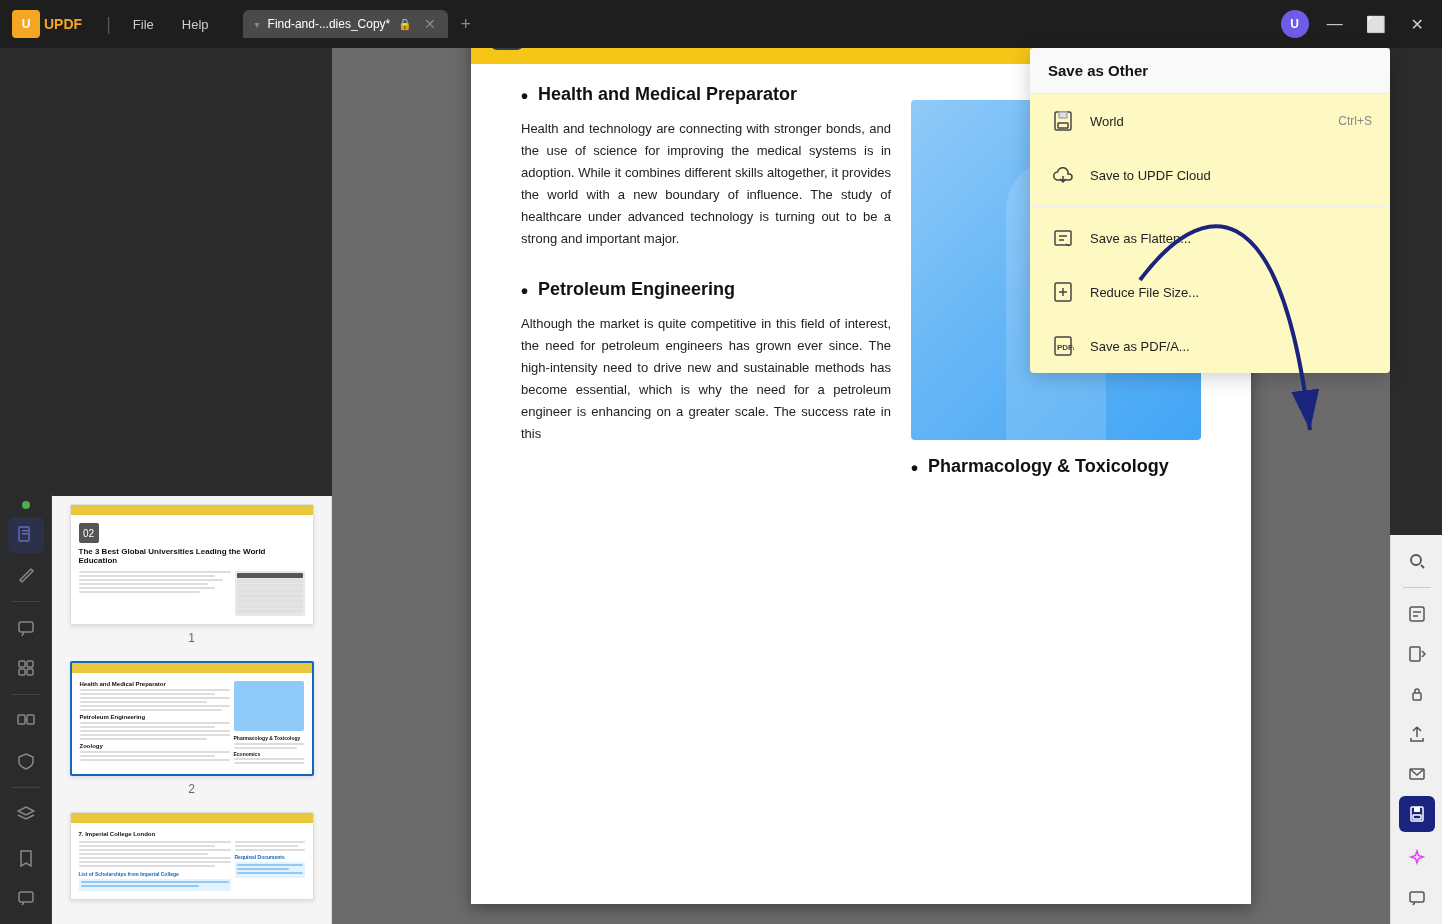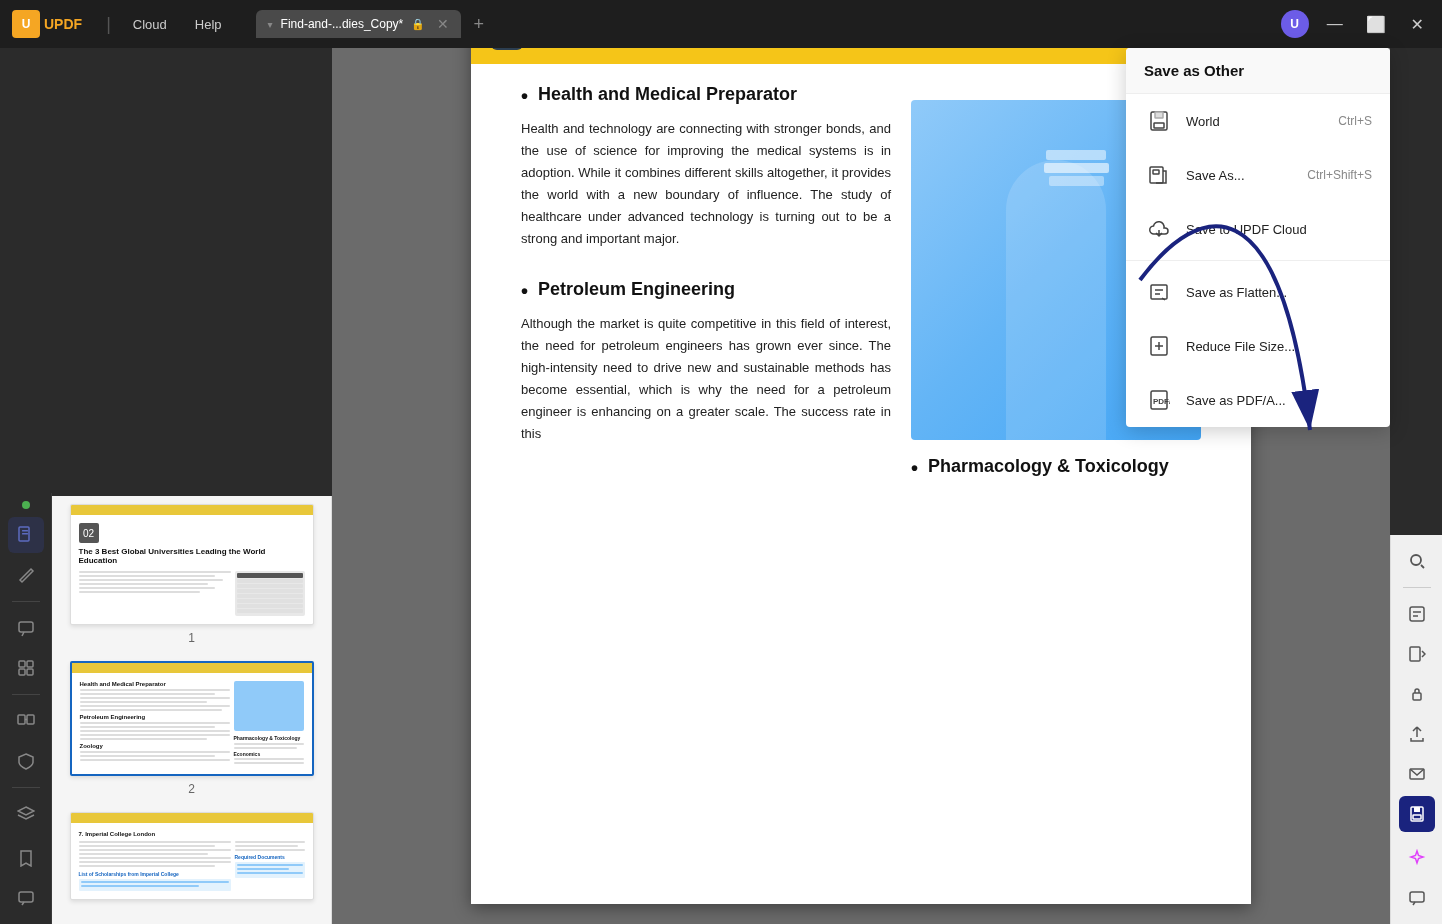--- a/index.html
+++ b/index.html
@@ -173,21 +173,21 @@
       width: 36px; height: 36px; border-radius: 6px;
       display: flex; align-items: center; justify-content: center;
       color: #555; cursor: pointer; font-size: 16px; background: transparent;
     }
     .right-btn.active { background: #1a237e; color: white; }
     .right-divider { width: 28px; height: 1px; background: #ccc; margin: 4px 0; }
 
     
     .save-as-other-panel {
       position: absolute; top: 48px; right: 52px;
-      width: 264px; background: #ffffff;
+      width: 360px; background: #fef9c3;
       box-shadow: 0 4px 20px rgba(0,0,0,0.2);
       border-radius: 4px; z-index: 200;
       overflow: hidden;
     }
     .save-panel-title {
       padding: 14px 18px; font-size: 15px; font-weight: 600;
       color: #111; border-bottom: 1px solid #eee; background: #f9f9f9;
     }
     .save-option {
       display: flex; align-items: center; gap: 12px;
@@ -203,21 +203,21 @@
   </style>
 </head>
 <body>
 
 <div class="title-bar">
   <div class="app-logo">
     <div class="app-logo-icon">U</div>
     <span>UPDF</span>
   </div>
   <span class="title-sep">|</span>
-  <div class="menu-item">Cloud</div>
+  <div class="menu-item">File</div>
   <div class="menu-item">Help</div>
   <div class="tab-bar">
     <div class="tab active">
       <span class="tab-dropdown">▾</span>
       <span>Find-and-...dies_Copy*</span>
       <span class="tab-lock">🔒</span>
       <span class="tab-close">✕</span>
     </div>
     <div class="tab-add">+</div>
   </div>
@@ -556,31 +556,20 @@
       <svg width="22" height="22" viewBox="0 0 22 22" fill="none" stroke="#444" stroke-width="1.5">
           <rect x="3" y="2" width="16" height="18" rx="1.5"></rect>
           <rect x="7" y="2" width="8" height="6" rx="0.5" fill="#ddd" stroke="#aaa"></rect>
           <rect x="6" y="13" width="10" height="5" rx="0.5"></rect>
         </svg>
     </div>
     <span class="save-option-label">World</span>
     <span class="save-option-shortcut">Ctrl+S</span>
   </div>
 
-  <div class="save-option">
-    <div class="save-option-icon">
-      <svg width="22" height="22" viewBox="0 0 22 22" fill="none" stroke="#444" stroke-width="1.5">
-          <rect x="2" y="3" width="13" height="16" rx="1"></rect>
-          <path d="M15 7h3v12H8"></path>
-          <rect x="5" y="6" width="6" height="4" rx="0.5"></rect>
-        </svg>
-    </div>
-    <span class="save-option-label">Save As...</span>
-    <span class="save-option-shortcut">Ctrl+Shift+S</span>
-  </div>
 
   <div class="save-option">
     <div class="save-option-icon">
       <svg width="22" height="22" viewBox="0 0 22 22" fill="none" stroke="#444" stroke-width="1.5">
           <path d="M6 16a4 4 0 01-.5-8A5 5 0 0116 10h1a3 3 0 010 6H6z"></path>
           <path d="M11 12v5M8 15l3 3 3-3"></path>
         </svg>
     </div>
     <span class="save-option-label">Save to UPDF Cloud</span>
   </div>

